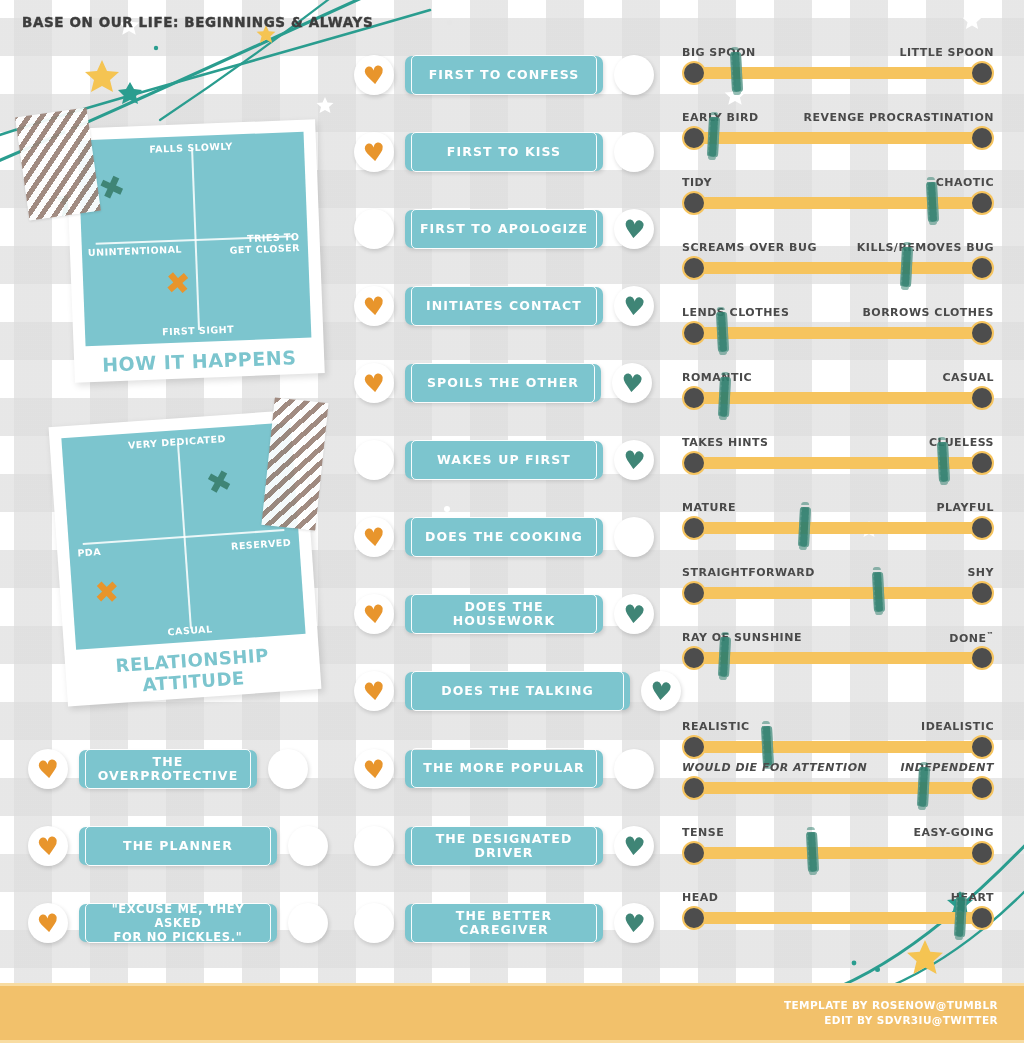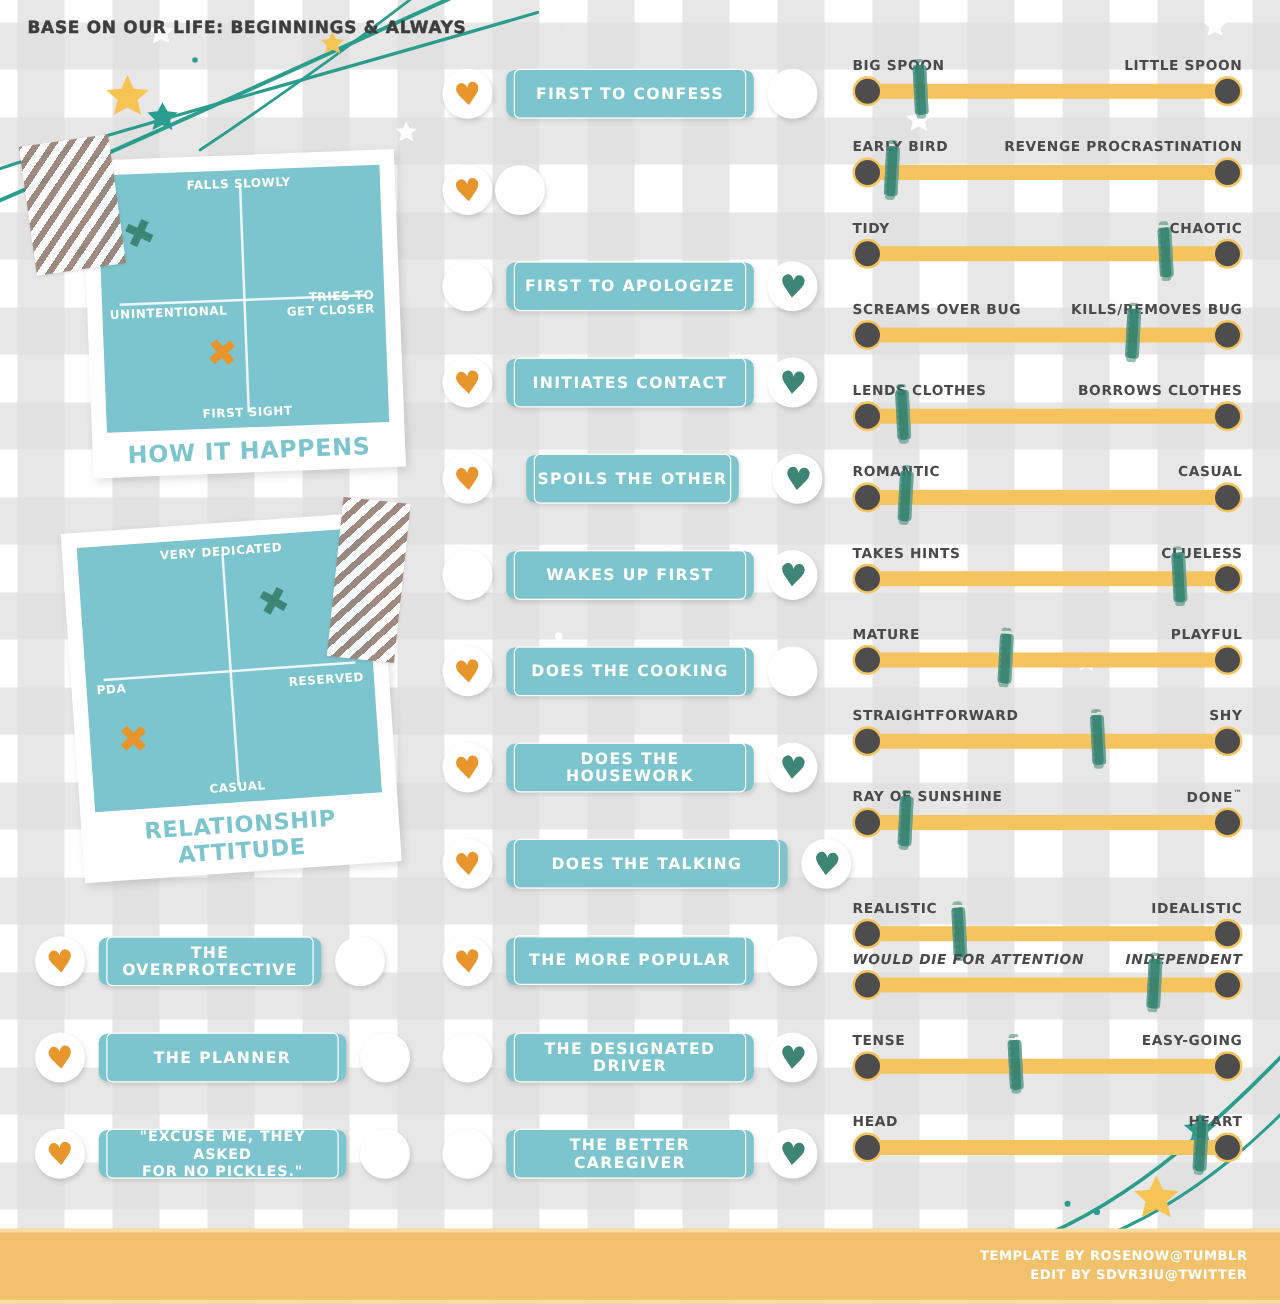--- a/index.html
+++ b/index.html
@@ -207,20 +207,25 @@
         <div class="heart-slot">
           <div class="heart-circle"></div>
         </div>
       </div>
       <div class="row" style="left: 353px; top: 131px;">
         <div class="heart-slot">
           <div class="heart-circle">
             <span class="heart-glyph orange" style="transform: rotate(-6deg);">♥</span>
           </div>
         </div>
+        <div class="pill" style="width: 198px; margin: 0px 10px;">
+          <div class="pill-inner">
+            <span class="pill-label">FIRST TO KISS</span>
+          </div>
+        </div>
         <div class="heart-slot">
           <div class="heart-circle"></div>
         </div>
       </div>
       <div class="row" style="left: 353px; top: 208px;">
         <div class="heart-slot">
           <div class="heart-circle"></div>
         </div>
         <div class="pill" style="width: 198px; margin: 0px 10px;">
           <div class="pill-inner">
@@ -249,21 +254,21 @@
             <span class="heart-glyph teal" style="transform: rotate(5deg);">♥</span>
           </div>
         </div>
       </div>
       <div class="row" style="left: 353px; top: 362px;">
         <div class="heart-slot">
           <div class="heart-circle">
             <span class="heart-glyph orange" style="transform: rotate(-6deg);">♥</span>
           </div>
         </div>
-        <div class="pill" style="width: 170px; margin: 0px 26px;">
+        <div class="pill" style="width: 196px; margin: 0px 10px;">
           <div class="pill-inner">
             <span class="pill-label">SPOILS THE OTHER</span>
           </div>
         </div>
         <div class="heart-slot">
           <div class="heart-circle">
             <span class="heart-glyph teal" style="transform: rotate(5deg);">♥</span>
           </div>
         </div>
       </div>

